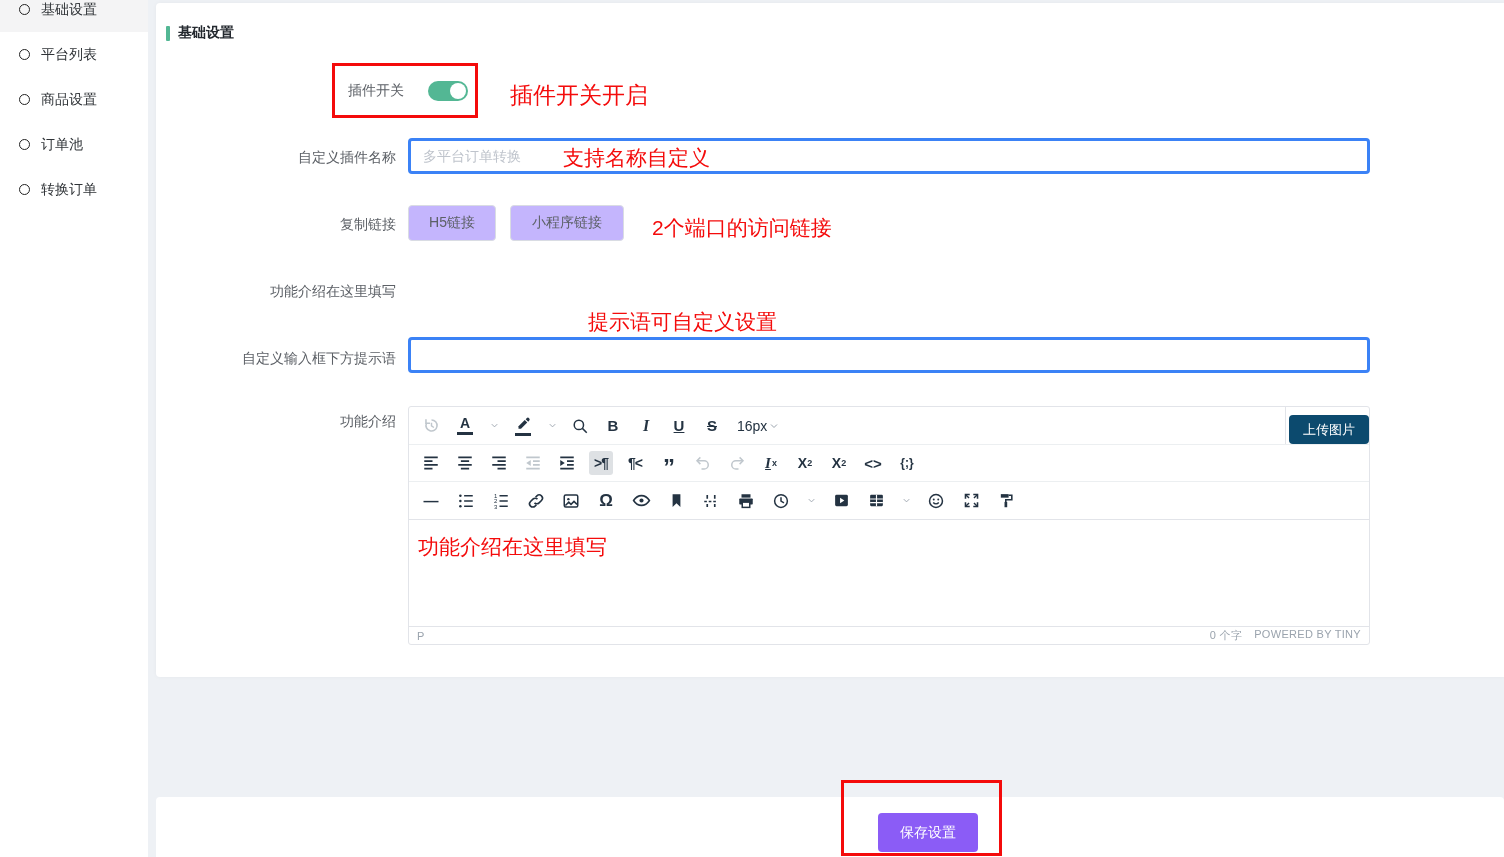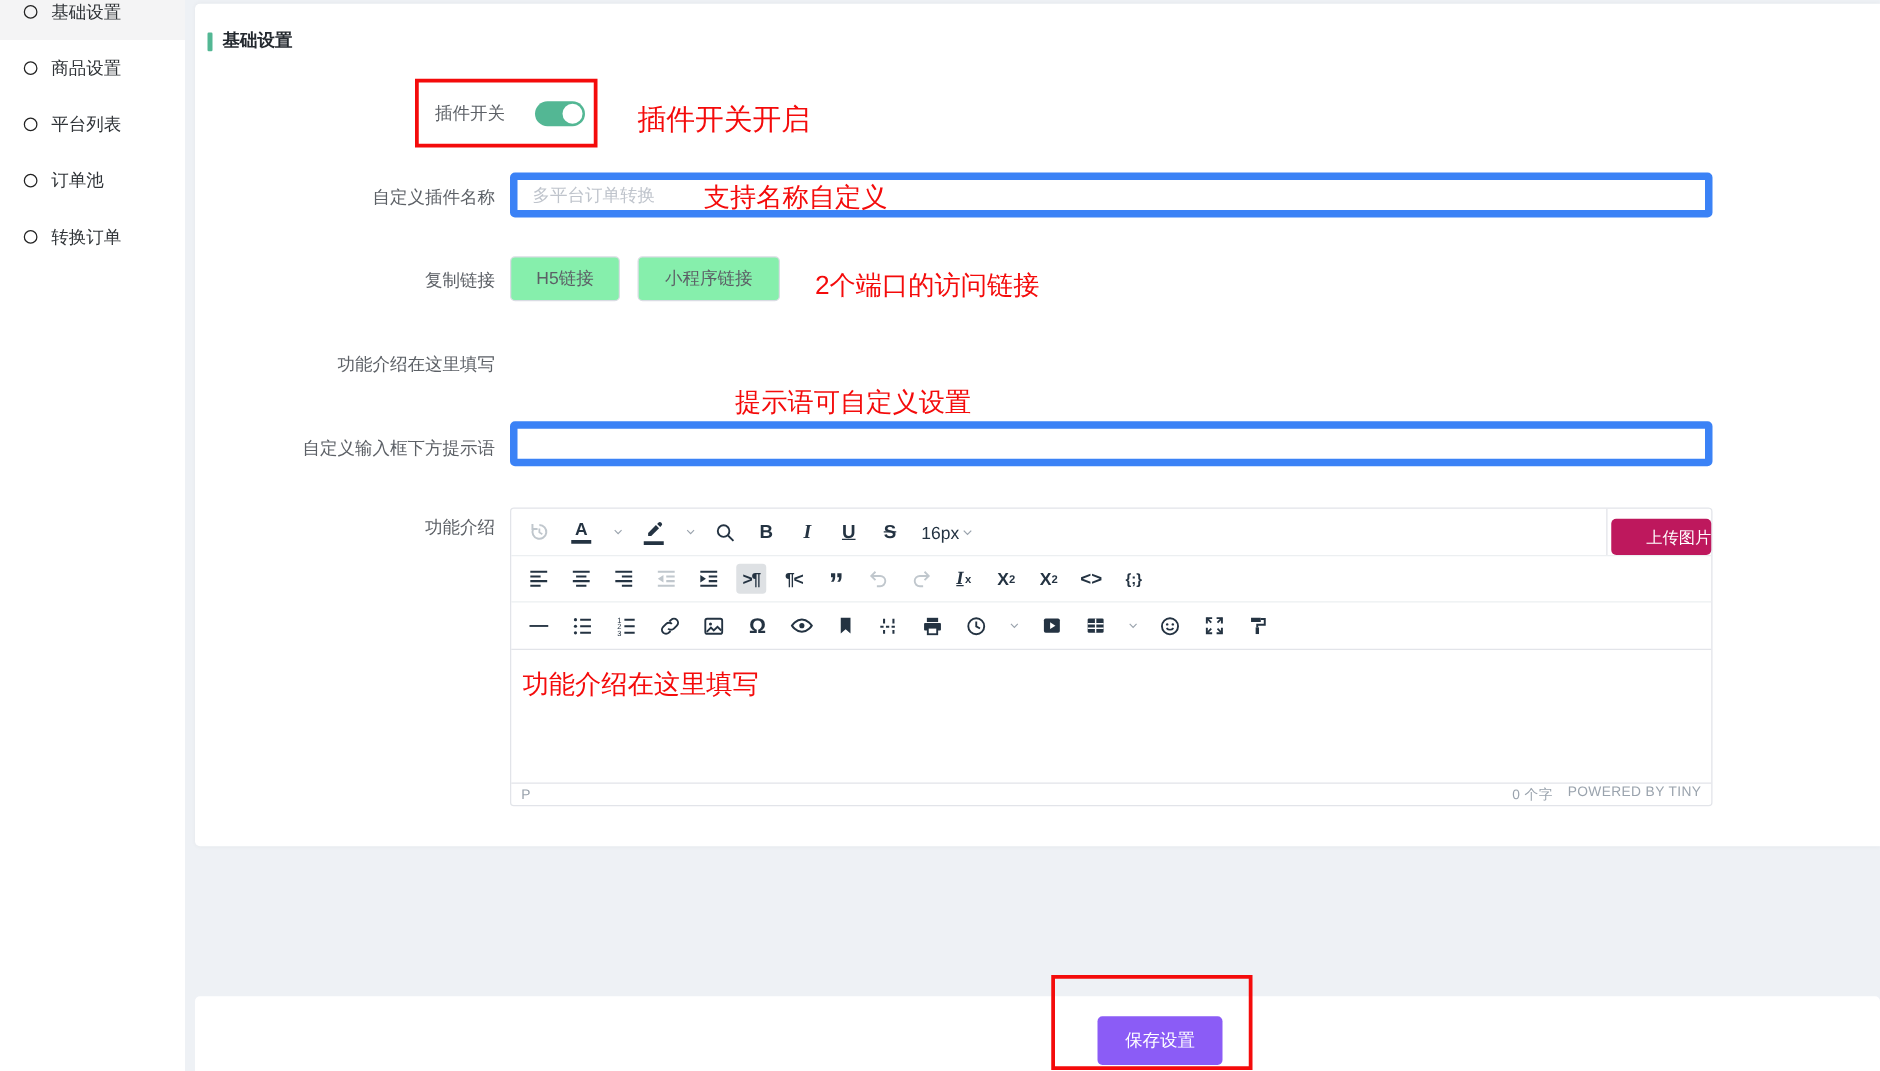--- a/index.html
+++ b/index.html
@@ -17,25 +17,25 @@
                font-size:14px; color:#2f3337; cursor:pointer; }
   .side-item.active { background:#f4f4f5; }
   .o-icon { width:11px; height:11px; border:1.6px solid #222; border-radius:50%; flex:0 0 auto; }
   
   .card { position:absolute; left:156px; top:3px; right:0; height:674px; background:#fff;
           border-radius:4px 0 0 4px; box-shadow:0 0 4px rgba(0,0,0,.04); z-index:1; }
   .section-title { position:absolute; left:10px; top:21px; display:flex; align-items:center; gap:8px; }
   .title-bar { width:4px; height:15px; background:#53b794; border-radius:1px; }
   .title-text { font-size:14px; font-weight:bold; color:#24292f; }
   .flabel { position:absolute; left:0; width:240px; text-align:right; font-size:14px; color:#5c6066; white-space:nowrap; }
-  .tinput { position:absolute; left:252px; width:962px; height:36px; border:6px solid #3b82f6; border-radius:4px;
+  .tinput { position:absolute; left:252px; width:962px; height:36px; border:3px solid #3b82f6; border-radius:4px;
             padding:0 12px; font-size:14px; color:#333; outline:none; background:#fff;
             font-family:"Liberation Sans","DejaVu Sans",sans-serif; }
   .tinput::placeholder { color:#bfc4cc; }
-  .obtn { position:absolute; height:36px; background:#86efac; border:1px solid #d9dce3; border-radius:4px;
+  .obtn { position:absolute; height:36px; background:#c4b5fd; border:1px solid #d9dce3; border-radius:4px;
           font-size:14px; color:#5c6066; display:flex; align-items:center; justify-content:center;
           cursor:pointer; font-family:inherit; }
   
   .red-rect { position:absolute; border:3px solid #f40b0b; z-index:6; pointer-events:none; }
   .rect-toggle { left:176px; top:60px; width:146px; height:55px; }
   .toggle-row { position:absolute; left:182px; top:63px; width:140px; height:49px;
                 display:flex; align-items:center; justify-content:space-between; padding:0 10px; }
   .toggle-label { font-size:14px; color:#5c6066; }
   .switch { position:relative; width:40px; height:20px; border-radius:10px; background:#53b794; cursor:pointer; }
   .switch .knob { position:absolute; right:2px; top:2px; width:16px; height:16px; border-radius:50%; background:#fff; }
@@ -58,22 +58,22 @@
   .un { text-decoration:underline; }
   .st { text-decoration:line-through; }
   .chev { width:14px; height:24px; display:flex; align-items:center; justify-content:center; color:#9aa3ad; cursor:pointer; }
   .colic { display:flex; flex-direction:column; align-items:center; justify-content:center;
            width:26px; height:24px; cursor:pointer; color:#243342; }
   .colA { font-size:14px; font-weight:bold; line-height:14px; }
   .colbar { width:16px; height:3px; background:#243342; margin-top:2px; }
   .fsize { width:118px; height:24px; display:flex; align-items:center; 
            padding:0 4px; font-size:14px; color:#243342; cursor:pointer; }
   .vsep { position:absolute; right:83px; top:0; width:1px; height:37px; background:#e2e4e9; }
-  .upload { position:absolute; right:0px; top:8px; width:80px; height:29px; background:#be185d; color:#fff;
-            border:none; border-radius:4px; font-size:13px; cursor:pointer; font-family:inherit;text-align:right; }
+  .upload { position:absolute; right:0px; top:8px; width:80px; height:29px; background:#0c4a6e; color:#fff;
+            border:none; border-radius:4px; font-size:13px; cursor:pointer; font-family:inherit; }
   .quote-ic { font-size:24px; font-weight:bold; line-height:10px; padding-top:10px; }
   .dirtxt { font-size:14px; font-weight:bold; letter-spacing:-1px; }
   .cfI { font-style:italic; font-family:"Liberation Serif","DejaVu Serif",serif; font-size:15px;
          font-weight:bold; text-decoration:underline; }
   .cfx { font-size:9px; font-weight:bold; margin-left:1px; }
   .subsup { font-size:14px; font-weight:bold; }
   .subsup sub,.subsup sup { font-size:9px; }
   .ed-content { flex:1 1 auto; position:relative; }
   .ed-annot { position:absolute; left:9px; top:13px; }
   .ed-status { height:18px; flex:0 0 auto; border-top:1px solid #e2e4e9; display:flex; align-items:center;
@@ -201,25 +201,25 @@
 </svg>
 
 <nav class="sidebar">
   <div class="side-list">
     <div class="side-item active">
       <span class="o-icon"></span>
       <span>基础设置</span>
     </div>
     <div class="side-item">
       <span class="o-icon"></span>
-      <span>商品设置</span>
+      <span>平台列表</span>
     </div>
     <div class="side-item">
       <span class="o-icon"></span>
-      <span>平台列表</span>
+      <span>商品设置</span>
     </div>
     <div class="side-item">
       <span class="o-icon"></span>
       <span>订单池</span>
     </div>
     <div class="side-item">
       <span class="o-icon"></span>
       <span>转换订单</span>
     </div>
   </div>

